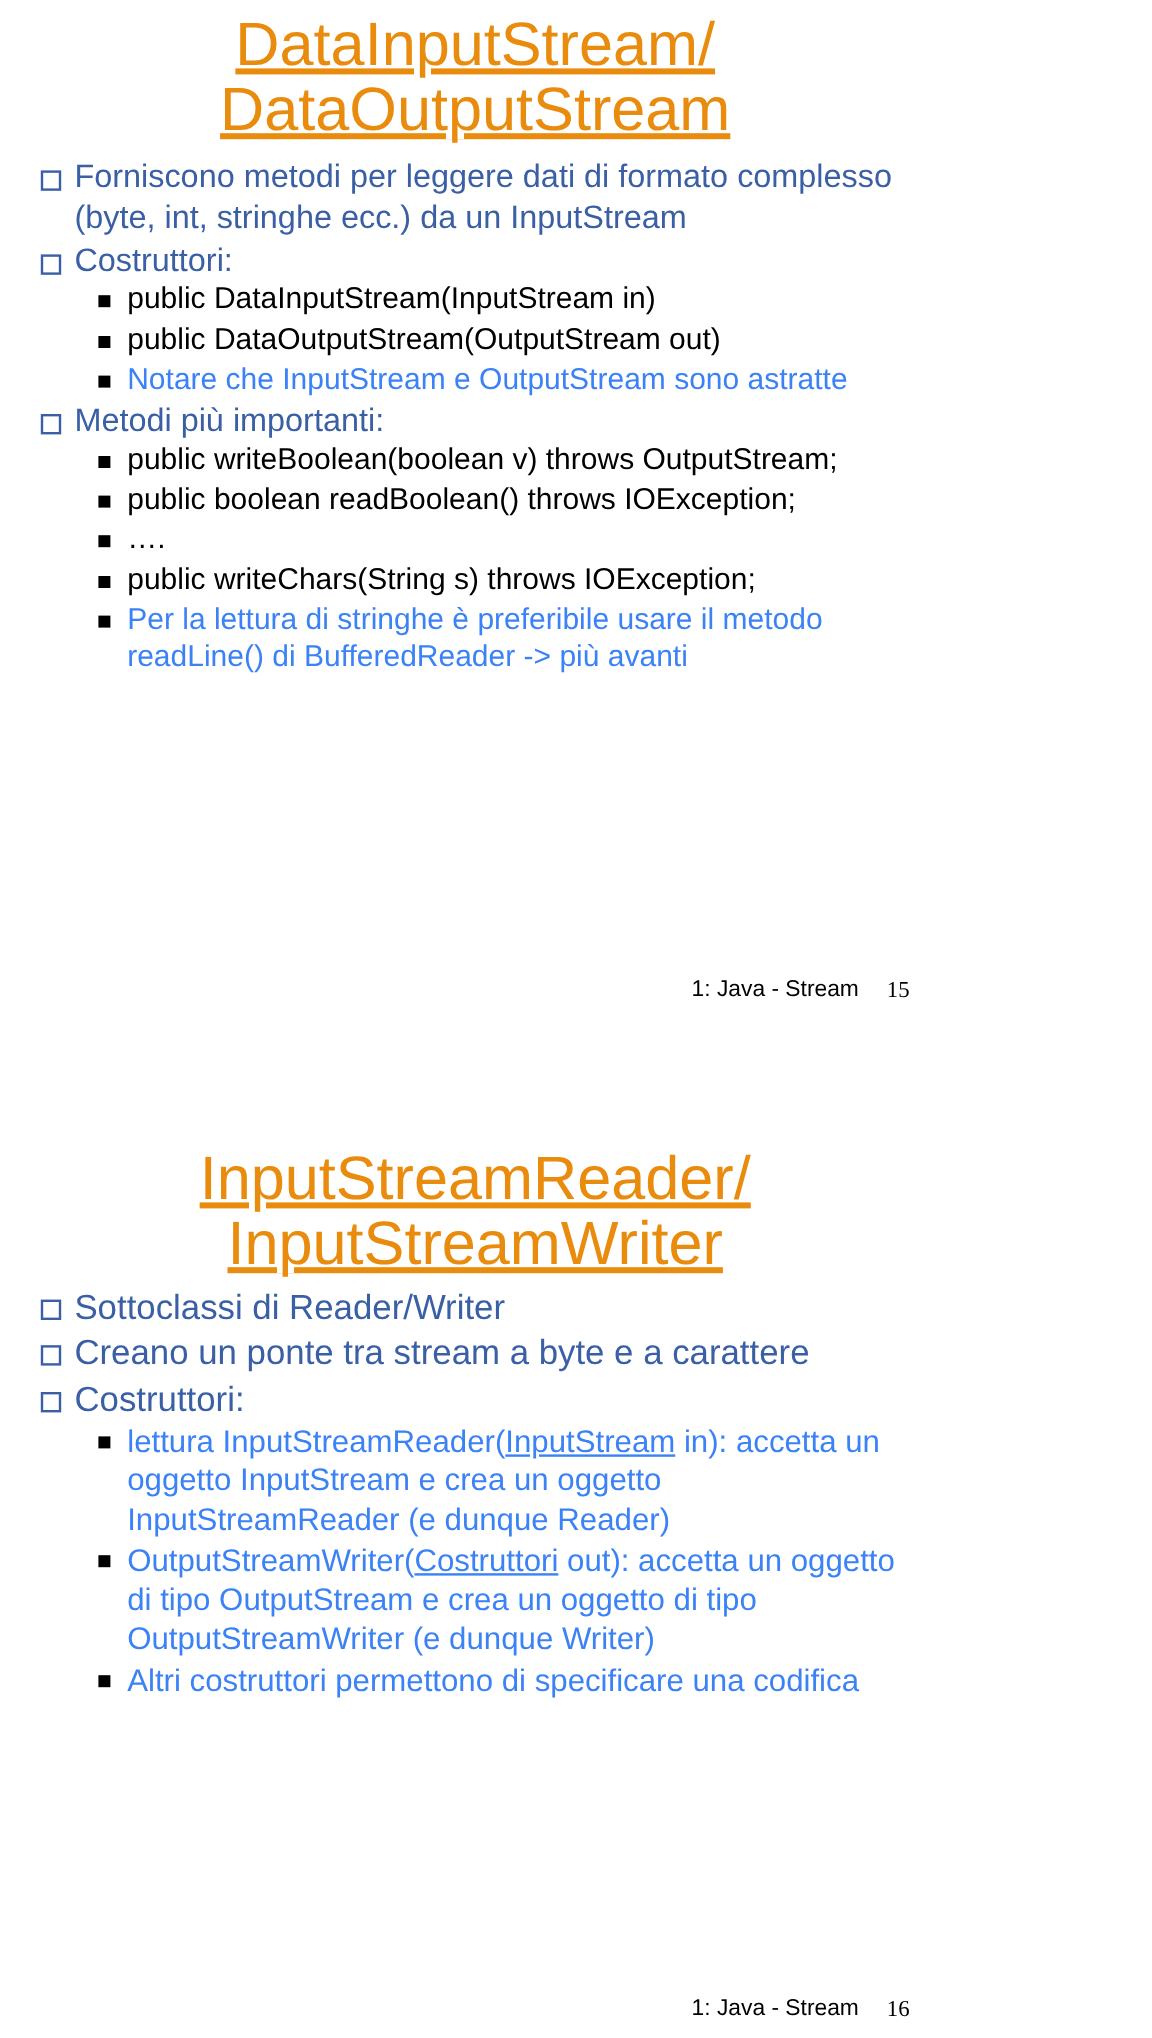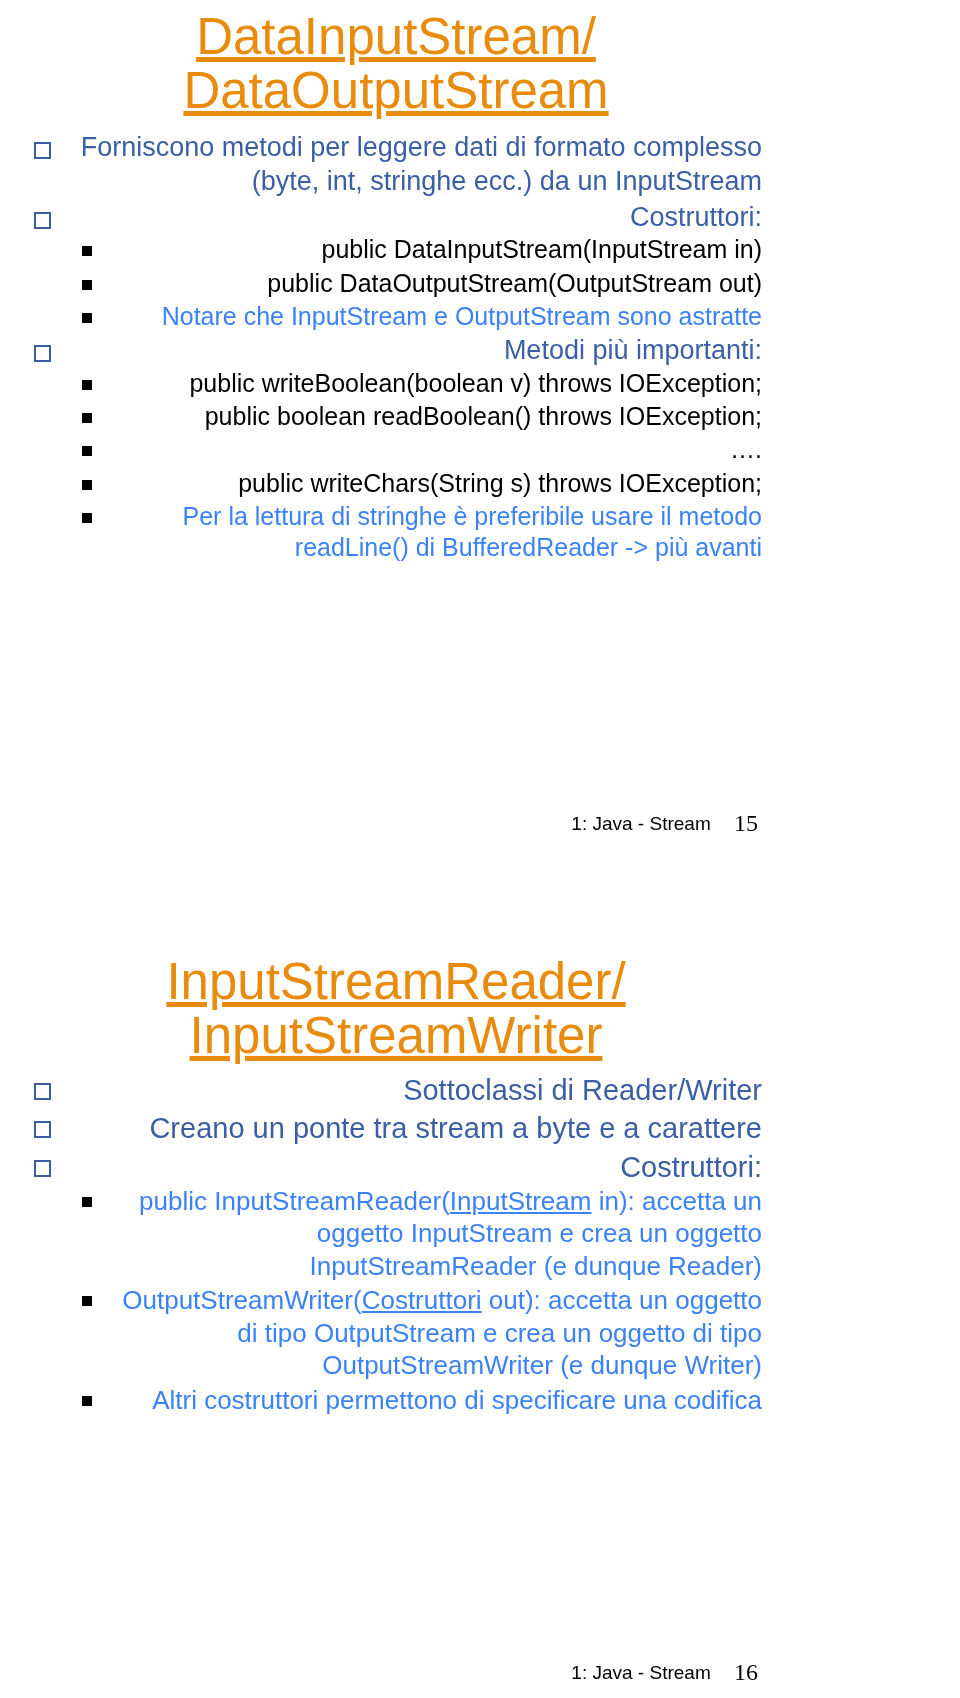--- a/index.html
+++ b/index.html
@@ -30,21 +30,20 @@
     line-height: 1.25;
   }
   ul.outer {
     list-style: none;
     padding-left: 28px;
   }
   ul.outer > li {
     position: relative;
     padding-left: 4px;
     margin-bottom: 2px;
-    text-align: right;
   }
   ul.outer > li::before {
     content: "";
     position: absolute;
     left: -24px;
     top: 11px;
     width: 13px;
     height: 13px;
     border: 2px solid #3a5fa5;
     background: #ffffff;
@@ -74,21 +73,21 @@
     position: absolute;
     bottom: 12px;
     right: 34px;
     font-size: 19px;
     color: #000000;
     font-family: "Trebuchet MS", sans-serif;
   }
   .footer .pn {
     display: inline-block;
     font-family: "Times New Roman", serif;
-    font-size: 24px;
+    font-size: 19px;
     margin-left: 18px;
     vertical-align: -1px;
   }
   .title2 { padding-top: 98px; }
   .content2 { padding-top: 10px; font-size: 29px; }
   .content2 ul.inner { font-size: 26px; }
   b { font-weight: 400; }
 </style>
 </head>
 <body>
@@ -108,21 +107,21 @@
         <span>Costruttori:</span>
         <ul class="inner">
           <li>public DataInputStream(InputStream in)</li>
           <li>public DataOutputStream(OutputStream out)</li>
           <li><span class="blue2">Notare che InputStream e OutputStream sono astratte</span></li>
         </ul>
       </li>
       <li>
         <span>Metodi più importanti:</span>
         <ul class="inner">
-          <li>public writeBoolean(boolean  v) throws IOException;</li>
+          <li>public writeBoolean(boolean  v) throws OutputStream;</li>
           <li>public boolean readBoolean() throws IOException;</li>
           <li>….</li>
           <li>public writeChars(String s) throws IOException;</li>
           <li><span class="blue2">Per la lettura di stringhe è preferibile usare il metodo readLine() di BufferedReader -&gt; più avanti</span></li>
         </ul>
       </li>
     </ul>
   </div>
 
   <div class="footer">
@@ -138,21 +137,21 @@
   </h1>
 
   <div class="content content2">
     <ul class="outer">
       <li>Sottoclassi di Reader/Writer</li>
       <li>Creano un ponte tra stream a byte e a carattere</li>
       <li>
         <span>Costruttori:</span>
         <ul class="inner">
           <li class="blue2">
-            <span>public </span><b>InputStreamReader</b><span>(</span><span class="uline">InputStream</span><span> in): accetta un oggetto InputStream e crea un oggetto InputStreamReader (e dunque Reader)</span>
+            <span>lettura </span><b>InputStreamReader</b><span>(</span><span class="uline">InputStream</span><span> in): accetta un oggetto InputStream e crea un oggetto InputStreamReader (e dunque Reader)</span>
           </li>
           <li class="blue2">
             <b>OutputStreamWriter</b><span>(</span><span class="uline">Costruttori</span><span> out): accetta un oggetto di tipo OutputStream e crea un oggetto di tipo OutputStreamWriter (e dunque Writer)</span>
           </li>
           <li class="blue2">Altri costruttori permettono di specificare una codifica</li>
         </ul>
       </li>
     </ul>
   </div>
 

